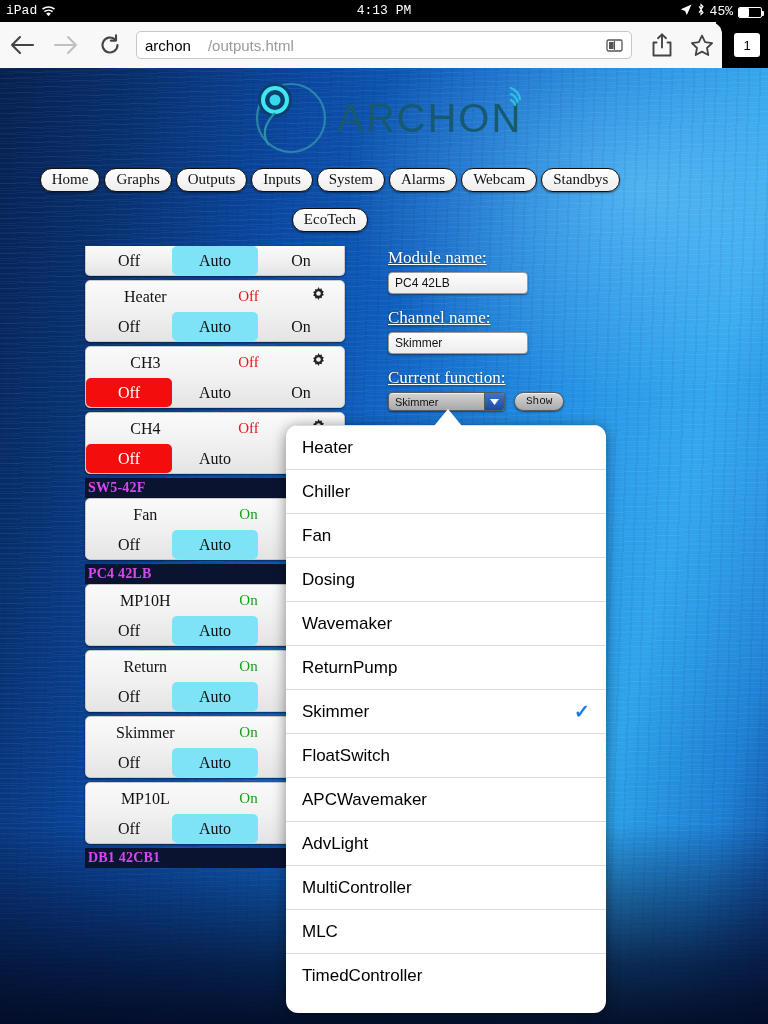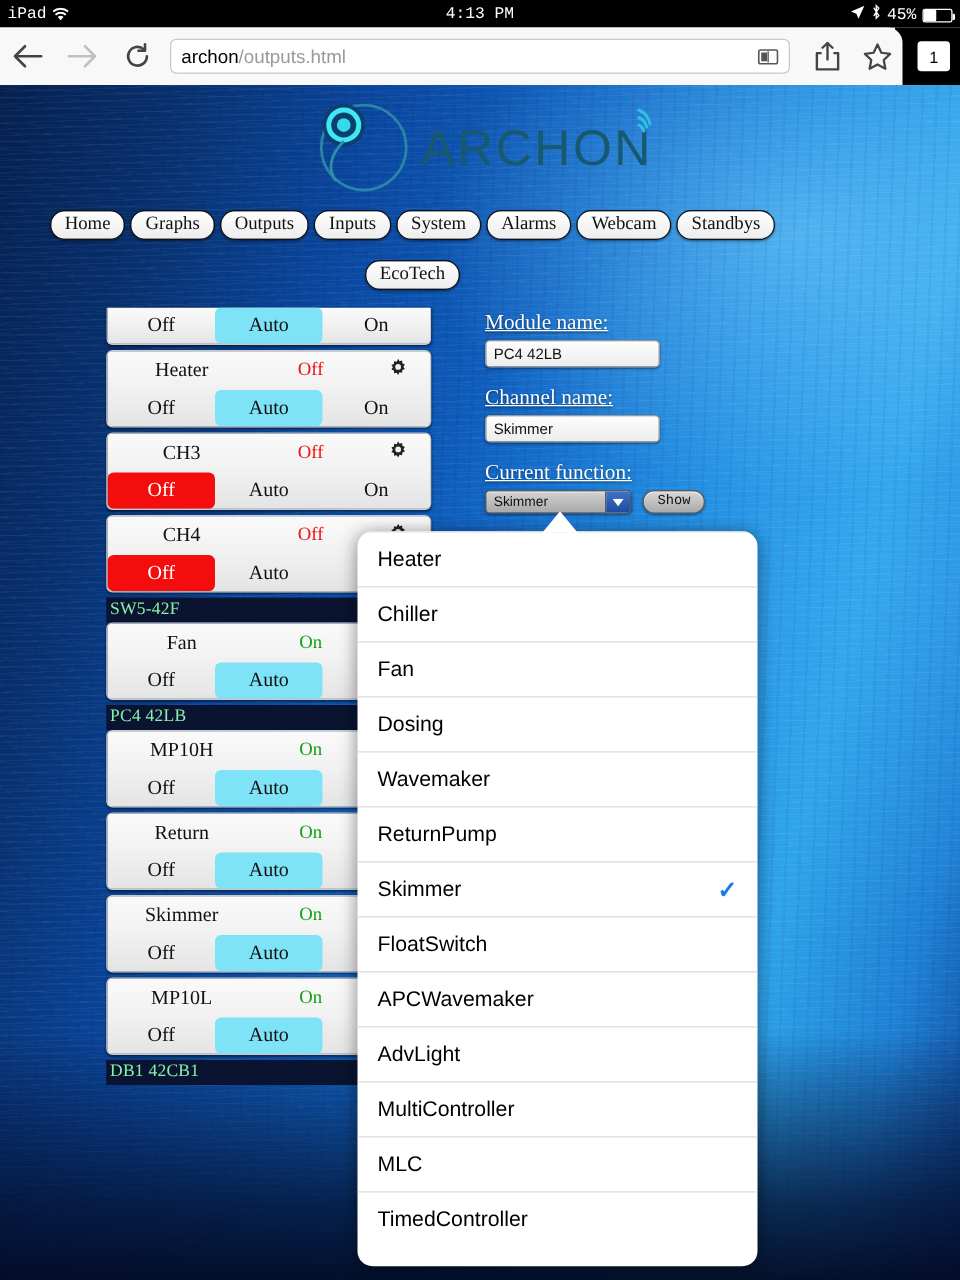--- a/index.html
+++ b/index.html
@@ -36,21 +36,21 @@
             border-top-right-radius:12px; display:flex; align-items:center;}
   .nav-btn{width:44px;height:46px;display:flex;align-items:center;justify-content:center;}
   .nav-btn svg{display:block;}
   .urlbar{
     flex:1; height:28px; margin:0 10px 0 4px; background:#fff;
     border:1px solid #c8c8c8; border-radius:5px;
     display:flex; align-items:center; padding:0 8px;
     font-size:15px; color:#000; position:relative;
   }
   .url-domain{color:#000;}
-  .url-rest{color:#9a9a9a;}
+  .url-rest{color:#9a9a9a;margin-left:17px;}
   .reader-ico{position:absolute;right:8px;top:6px;}
   .tbar-ico{width:40px;height:46px;display:flex;align-items:center;justify-content:center;}
   .tabcount{
     position:absolute; right:8px; top:11px; width:26px;height:24px;
     background:#fff;border-radius:3px;color:#000;font-size:13px;
     display:flex;align-items:center;justify-content:center; z-index:5;
   }
 
   
   .page{
@@ -90,21 +90,21 @@
     display:inline-block; background:linear-gradient(to bottom,#ffffff,#ededed);
     border:1.5px solid #111; border-radius:14px; padding:1px 11px 2px;
     font-family:"Liberation Serif", serif; font-size:15px; color:#111;
     margin:0 2px; line-height:19px;
     box-shadow:0 1px 2px rgba(0,0,0,.45);
   }
 
   
   .outputs{position:absolute; left:60px; top:178px; width:285px; z-index:3;padding-left:25px;}
   .modhdr{
-    color:#86efac; font-family:"Liberation Serif", serif; font-weight:normal;
+    color:#d946ef; font-family:"Liberation Serif", serif; font-weight:bold;
     font-size:14px; padding:2px 0 2px 3px; background:#0a1430;
     letter-spacing:.2px;
   }
   .orow{
     background:linear-gradient(to bottom,#fafafa 0%,#f2f2f2 45%,#e4e4e4 100%);
     border:1px solid #c9c9c9; border-radius:5px;
     margin-bottom:4px; overflow:hidden;
     box-shadow:0 1px 2px rgba(0,0,0,.5);
   }
   .orow-top{

